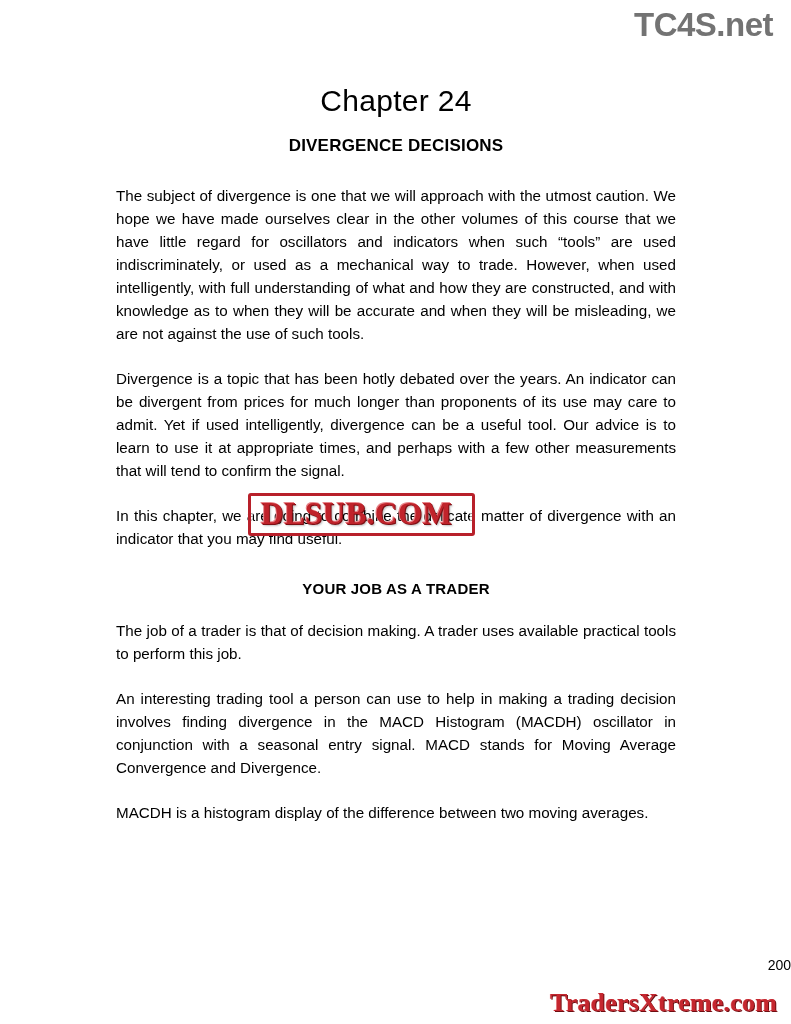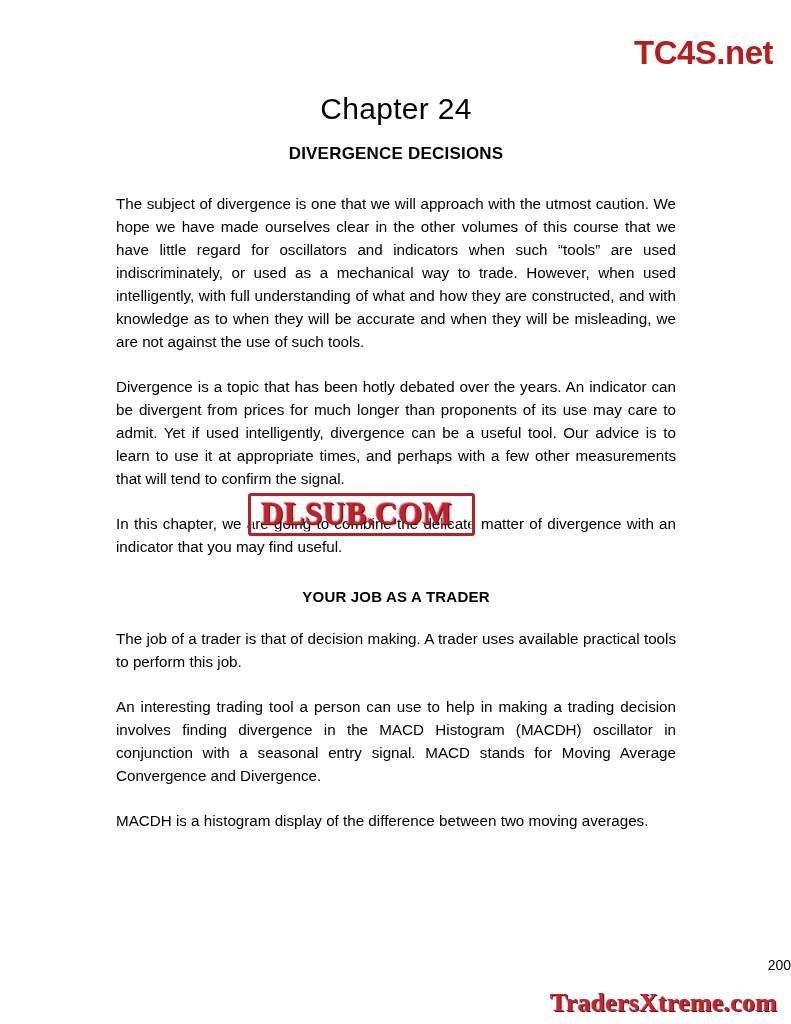--- a/index.html
+++ b/index.html
@@ -21,28 +21,27 @@
     height: 1024px;
     box-sizing: border-box;
   }
   .watermark-top {
     position: absolute;
     top: 6px;
     right: 18px;
     font-family: "Liberation Sans", sans-serif;
     font-size: 33px;
     font-weight: bold;
-    color: #b91c1c;
+    color: #737373;
     letter-spacing: -0.5px;
-    margin-top: 28px;
   }
   .content {
     position: absolute;
     left: 116px;
-    top: 92px;
+    top: 84px;
     width: 560px;
   }
   .chapter-title {
     text-align: center;
     font-size: 30px;
     font-weight: normal;
     margin: 0 0 18px 0;
     letter-spacing: 0.3px;
   }
   .section-title {

